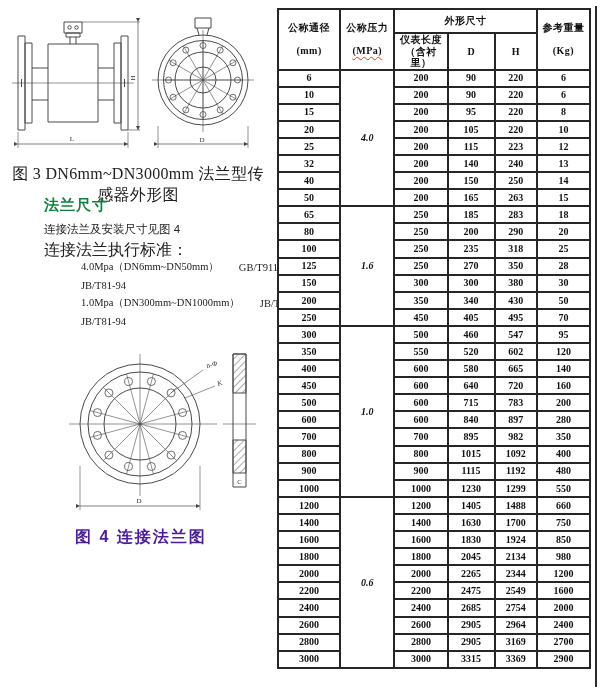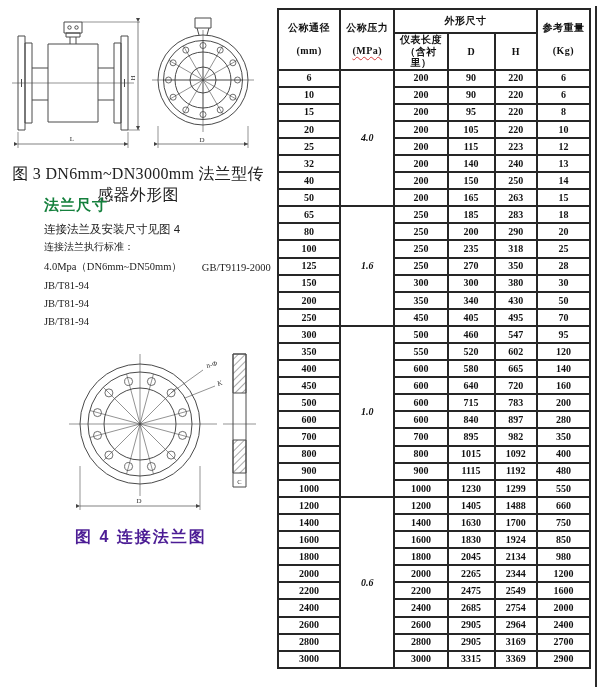--- a/index.html
+++ b/index.html
@@ -5,24 +5,24 @@
   html,body{margin:0;padding:0;background:#fff;}
   .page{position:relative;width:600px;height:689px;background:#ffffff;overflow:hidden;
         font-family:"Liberation Sans","DejaVu Sans",sans-serif;color:#1c1c1c;}
 
   
   .fig3{position:absolute;left:8px;top:16px;}
   .fig3-caption{position:absolute;left:8px;top:164px;width:260px;text-align:center;
                 font-size:16px;font-family:"Liberation Serif","DejaVu Serif",serif;color:#222;letter-spacing:.3px;}
   .section-title{position:absolute;left:44px;top:196px;font-size:15px;font-weight:bold;color:#15803d;letter-spacing:1px;}
   .body-line1{position:absolute;left:44px;top:222px;font-size:11.5px;color:#222;}
-  .body-line2{position:absolute;left:44px;top:240px;font-size:10px;color:#222;}
+  .body-line2{position:absolute;left:44px;top:240px;font-size:16px;color:#222;}
   .standards{position:absolute;left:44px;top:258px;width:228px;}
   .std-row{display:flex;gap:20px;height:18px;align-items:center;
-           font-size:10.5px;font-family:"Liberation Serif","DejaVu Serif",serif;color:#222;white-space:nowrap;}
+           font-size:10.5px;font-family:"Liberation Serif","DejaVu Serif",serif;color:#222;white-space:nowrap;margin-left:37px;}
   .fig4{position:absolute;left:55px;top:346px;}
   .fig4-caption{position:absolute;left:75px;top:527px;font-size:16px;font-weight:bold;color:#4c1d95;letter-spacing:2px;}
 
   
   .tbl-wrap{position:absolute;left:277px;top:8px;}
   table.flange{border-collapse:collapse;table-layout:fixed;width:314px;background:#fff;}
   table.flange th,table.flange td{border:2px solid #262626;padding:0;text-align:center;vertical-align:middle;
       font-family:"Liberation Serif","DejaVu Serif",serif;font-weight:bold;font-size:10px;line-height:1.15;color:#111;}
   table.flange{border:2px solid #111;}
   th.cn{font-family:"Liberation Sans","DejaVu Sans",sans-serif;font-size:11px;letter-spacing:.5px;border-radius:10px;}
@@ -135,20 +135,21 @@
 
   <div class="standards">
     <div class="std-row">
       <span>4.0Mpa（DN6mm~DN50mm）</span>
       <span>GB/T9119-2000</span>
     </div>
     <div class="std-row">
       <span>JB/T81-94</span>
     </div>
     <div class="std-row">
+      <span>1.0Mpa（DN300mm~DN1000mm）</span>
       <span>JB/T81-94</span>
     </div>
     <div class="std-row">
       <span>JB/T81-94</span>
     </div>
   </div>
 
   <svg class="fig4" width="205" height="176" viewBox="0 0 205 176">
     <defs>
       <pattern id="hatch" width="5" height="5" patternUnits="userSpaceOnUse" patternTransform="rotate(45)">

